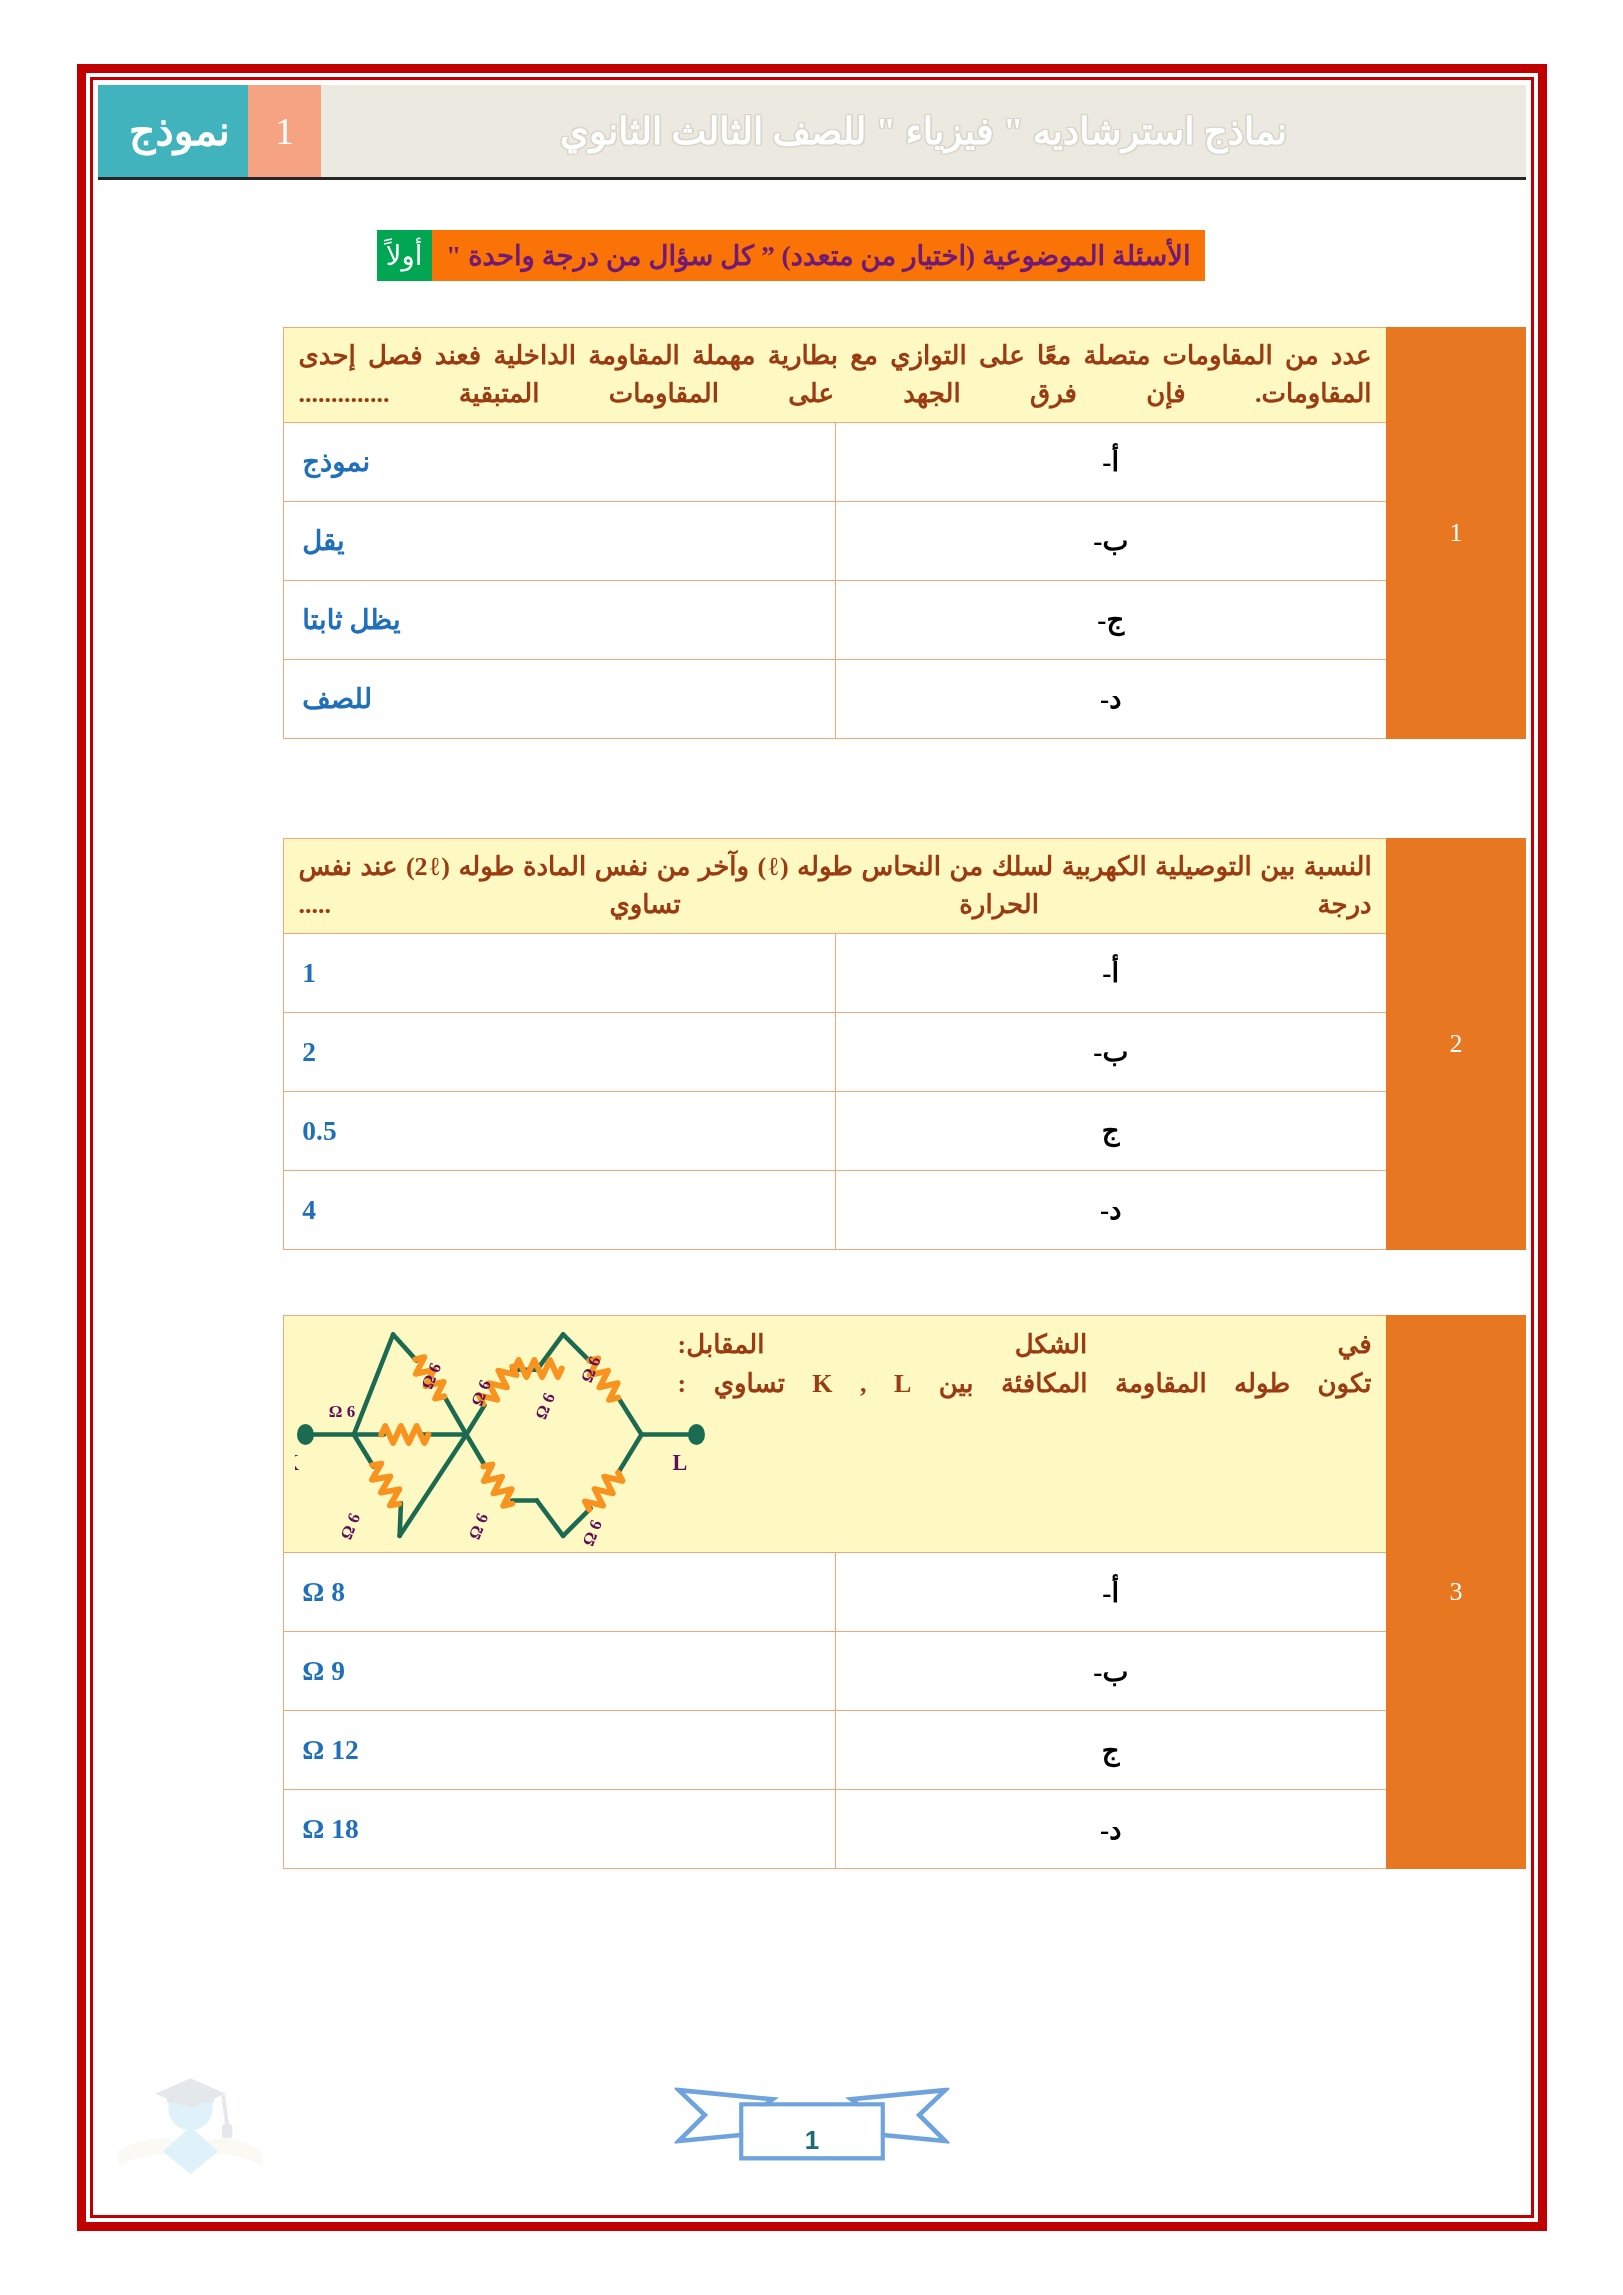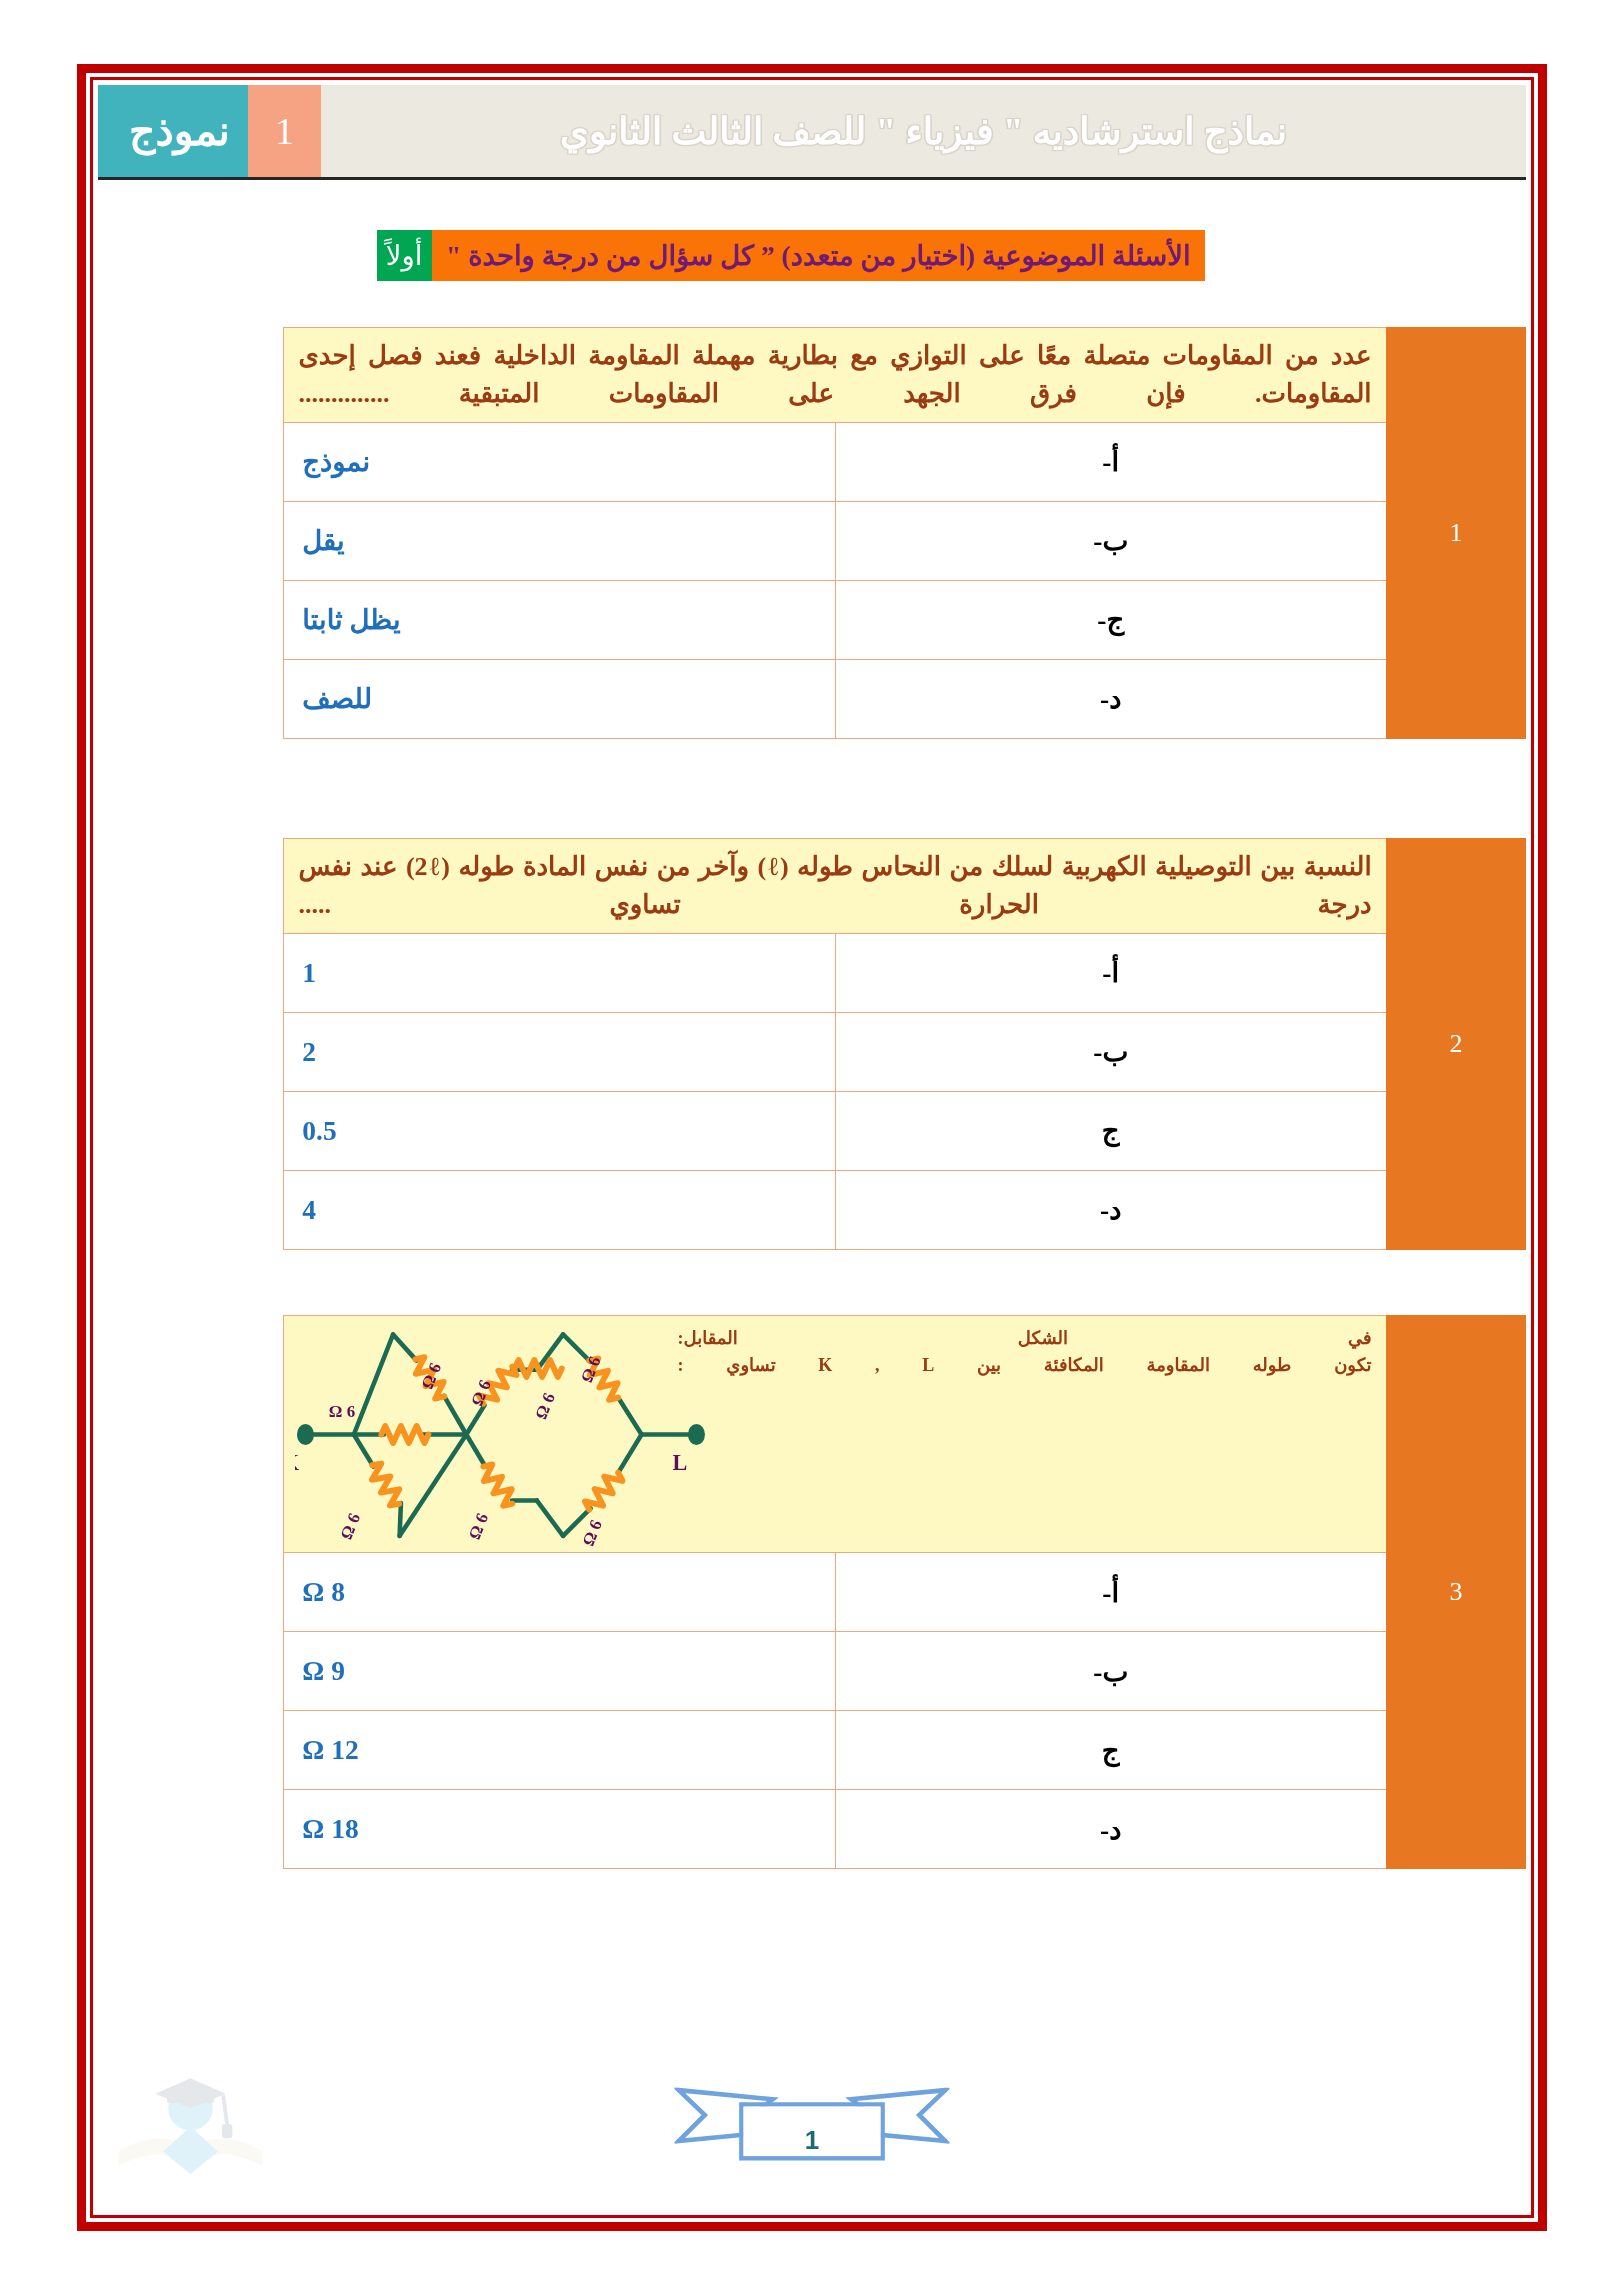--- a/index.html
+++ b/index.html
@@ -170,21 +170,21 @@
     padding: 0;
     height: 236px;
     position: relative;
   }
   .fig-prompt {
     position: absolute;
     top: 9.2px;
     right: 14.4px;
     width: 694px;
     text-align: right;
-    font-size: 18px;
+    font-size: 26px;
     font-weight: bold;
     color: #9a3b12;
     line-height: 1.5;
   }
   .opt-letter-cell {
     width: 72px;
     border: 1.3px solid #f0a87a;
     color: #000000;
     font-size: 27.5px;
     font-weight: bold;

